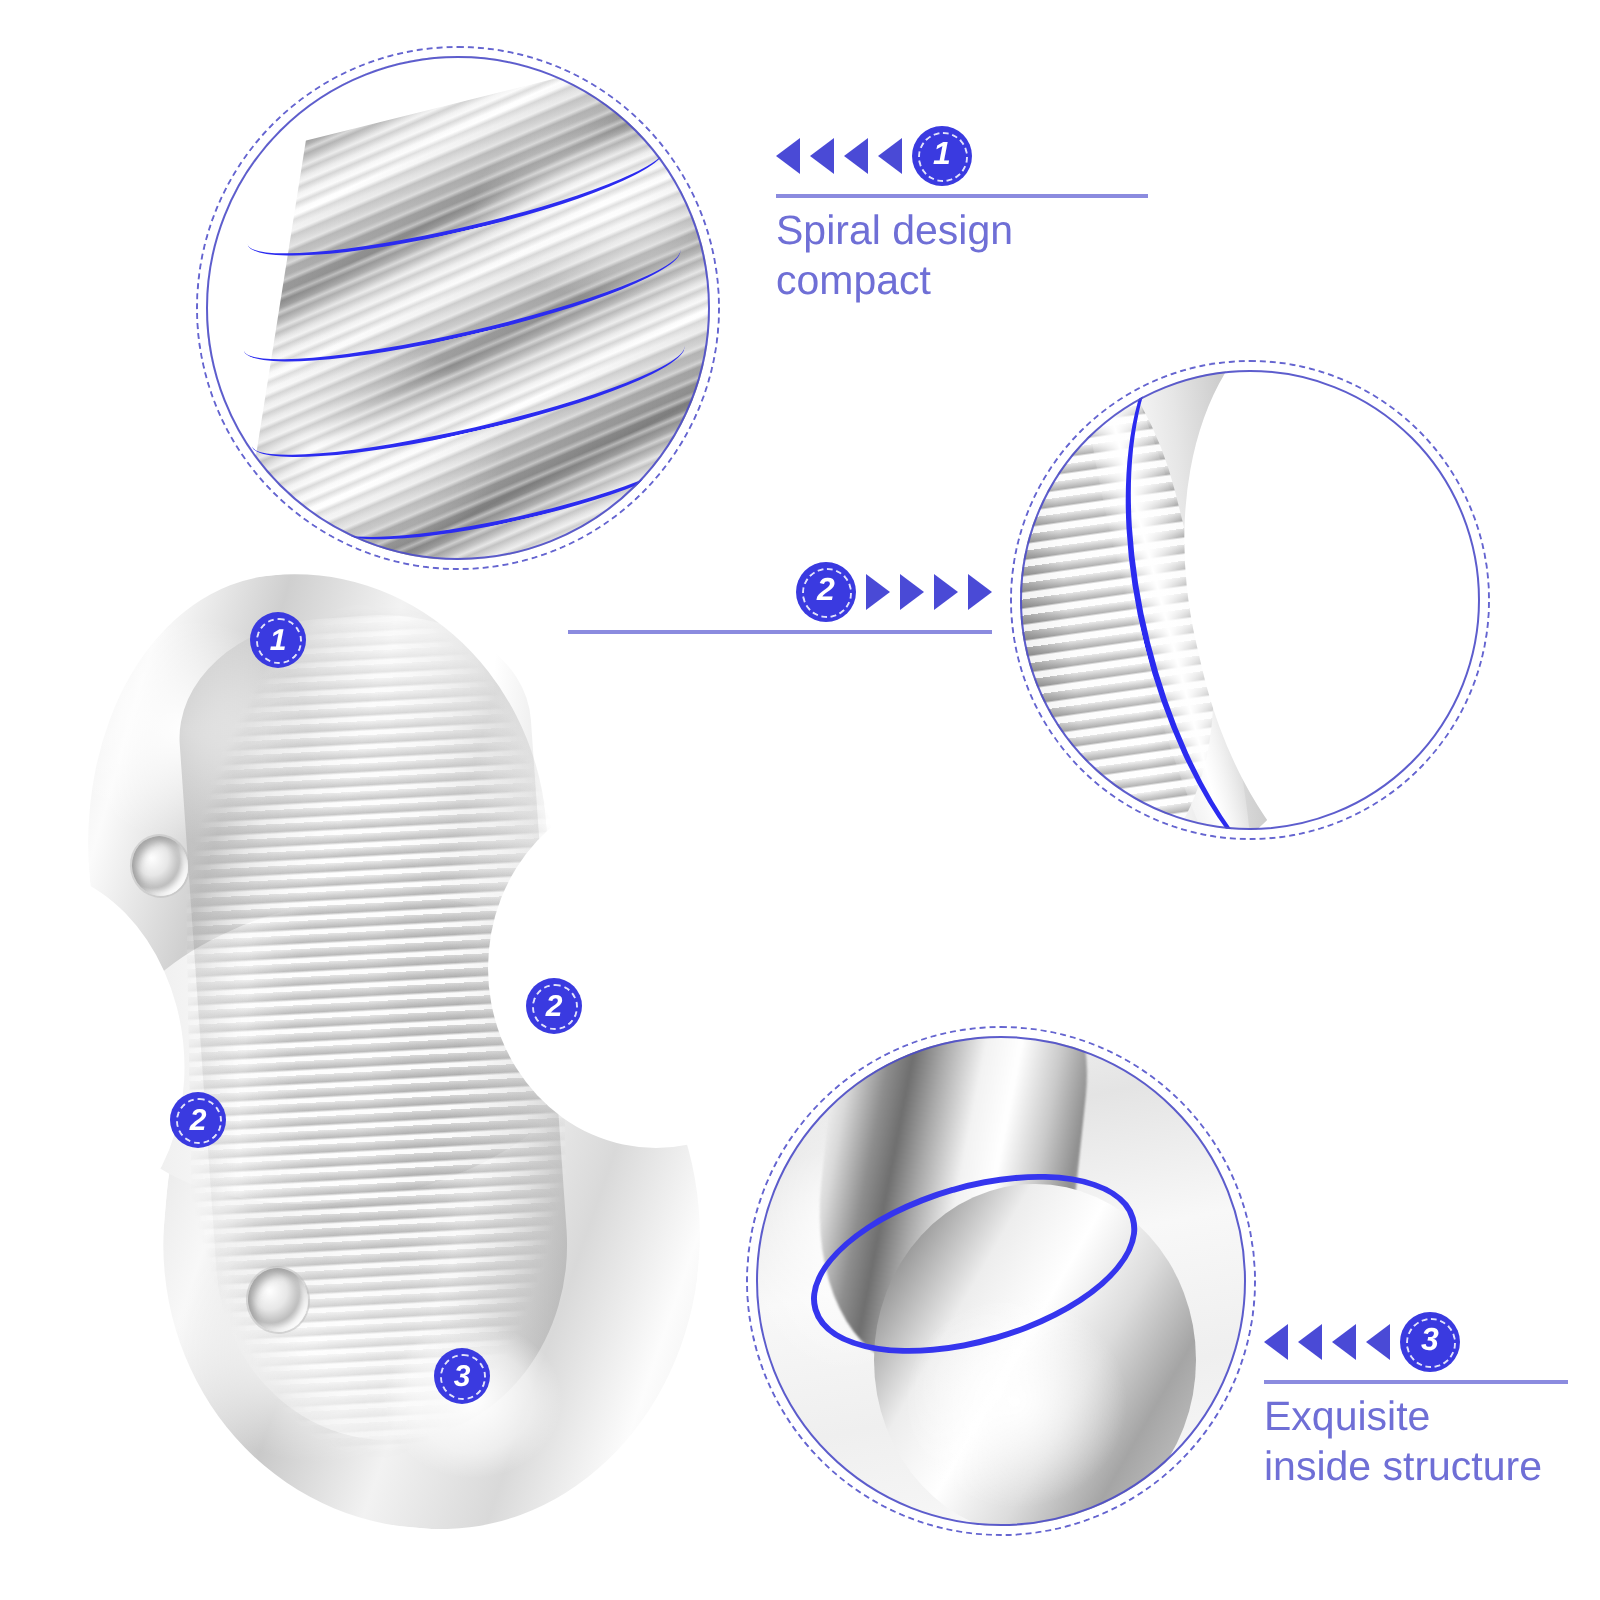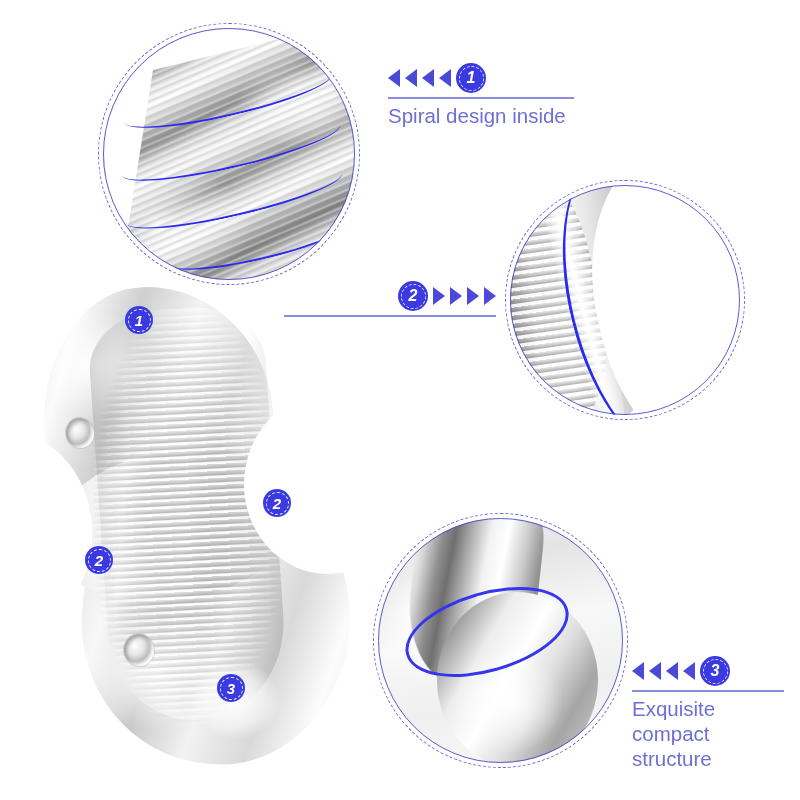--- a/index.html
+++ b/index.html
@@ -486,21 +486,21 @@
     <div class="callout-head">
       <span class="tri tri-left"></span>
       <span class="tri tri-left"></span>
       <span class="tri tri-left"></span>
       <span class="tri tri-left"></span>
       <span class="badge badge-callout">
         <span>1</span>
       </span>
     </div>
     <div class="callout-rule"></div>
-    <div class="callout-text">Spiral design inside</div>
+    <div class="callout-text">Spiral design compact</div>
   </div>
 
   <div class="callout" id="callout-2">
     <div class="callout-head">
       <span class="badge badge-callout">
         <span>2</span>
       </span>
       <span class="tri tri-right"></span>
       <span class="tri tri-right"></span>
       <span class="tri tri-right"></span>
@@ -514,16 +514,16 @@
       <span class="tri tri-left"></span>
       <span class="tri tri-left"></span>
       <span class="tri tri-left"></span>
       <span class="tri tri-left"></span>
       <span class="badge badge-callout">
         <span>3</span>
       </span>
     </div>
     <div class="callout-rule"></div>
     <div class="callout-text">Exquisite
-compact structure</div>
+inside structure</div>
   </div>
 
 </div>
 
 </body></html>

